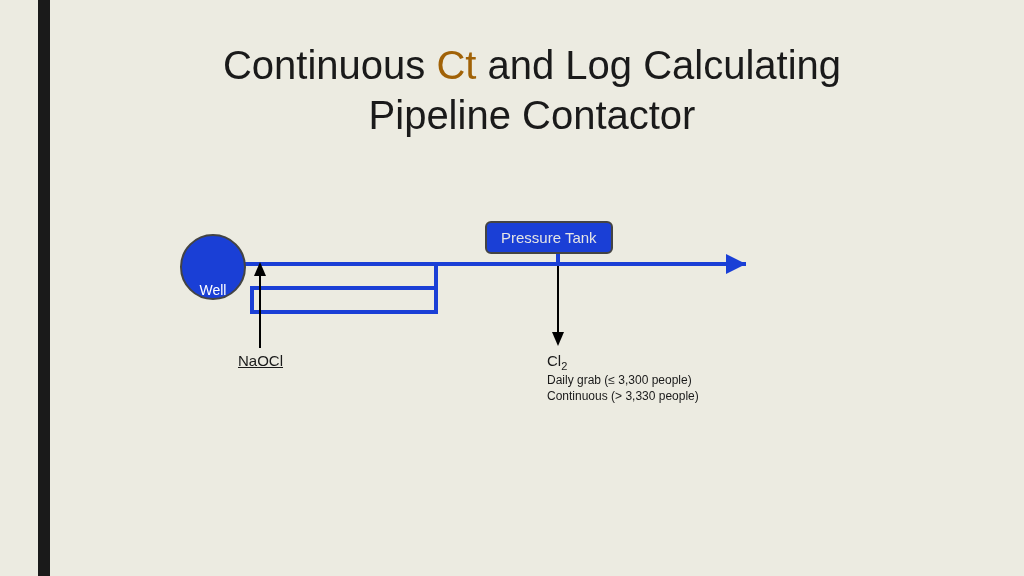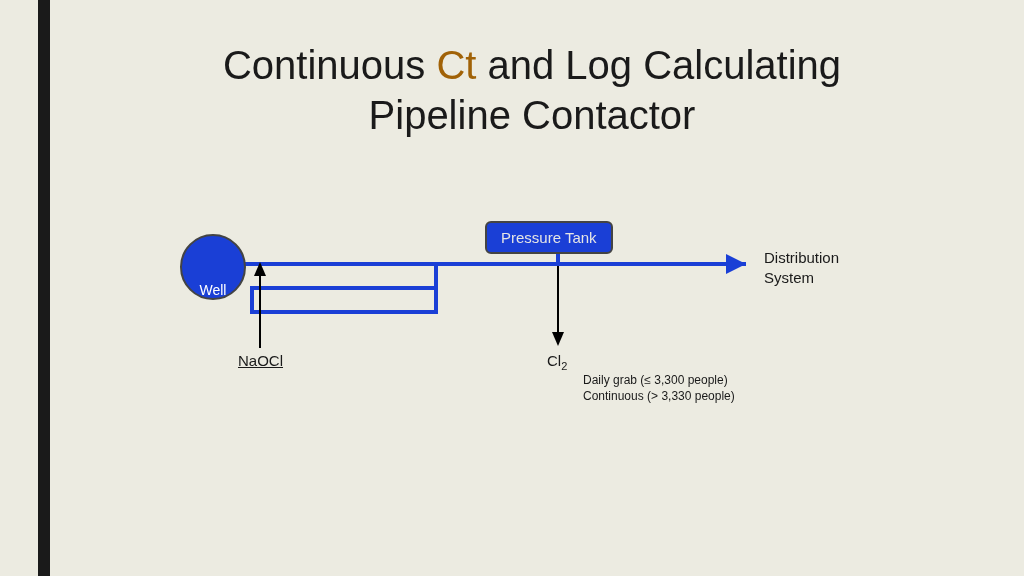--- a/index.html
+++ b/index.html
@@ -69,21 +69,21 @@
   .label {
     position: absolute;
     font-size: 15px;
     color: #1a1a1a;
   }
   .label.small { font-size: 12px; line-height: 1.35; }
   .label.naocl { left: 58px; top: 152px; text-decoration: underline; }
   .label.cl2 { left: 367px; top: 152px; text-align: center; }
   .label.cl2 sub { font-size: 11px; }
   .label.dist { left: 584px; top: 48px; line-height: 1.3; }
-  .label.detail { left: 367px; top: 172px; margin-left: 36px; }
+  .label.detail { left: 367px; top: 172px; }
 </style>
 </head>
 <body>
 
 <div class="sidebar-accent"></div>
 
 <div class="title">
   <span>Continuous </span><span class="ct">Ct</span><span> and Log Calculating</span><br>
   <span>Pipeline Contactor</span>
 </div>
@@ -127,18 +127,14 @@
 
   <div class="label cl2">
     <span>Cl</span><sub>2</sub>
   </div>
 
   <div class="label small detail">
     <span>Daily grab (≤ 3,300 people)</span><br>
     <span>Continuous (&gt; 3,330 people)</span>
   </div>
 
-  <div class="label dist">
-    <span>Distribution</span><br>
-    <span>System</span>
-  </div>
 
 </div>
 
 </body></html>

